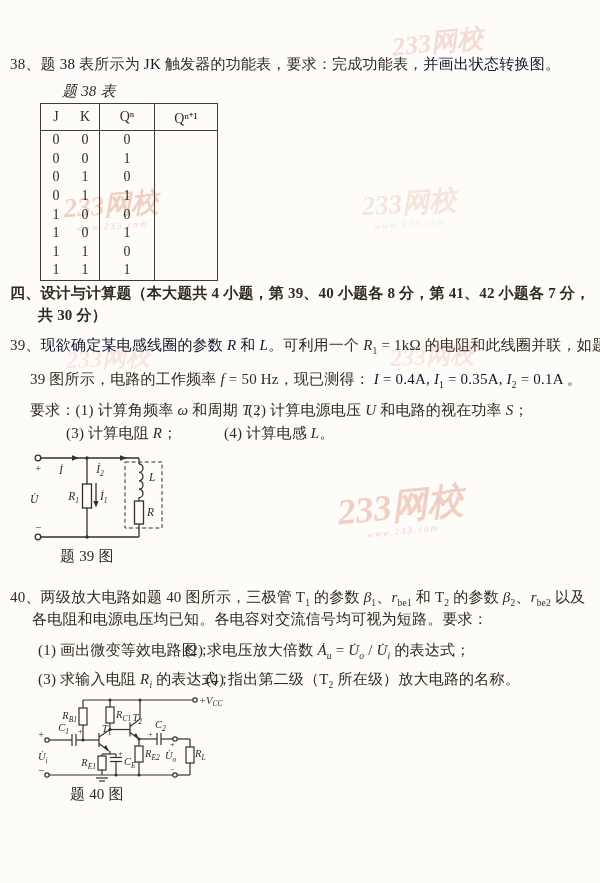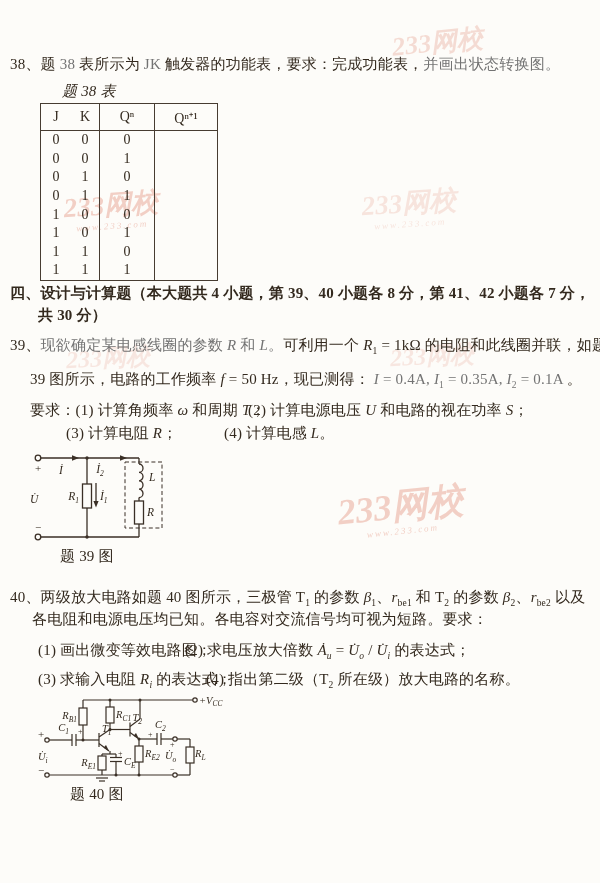--- a/index.html
+++ b/index.html
@@ -5,21 +5,21 @@
   html,body { margin:0; padding:0; }
   body {
     width:600px; height:883px; position:relative; overflow:hidden;
     background:#fdfcf9;
     font-family:"Liberation Serif", serif;
     color:#33291e;
   }
   .abs { position:absolute; white-space:nowrap; }
   .line { font-size:15px; letter-spacing:0.2px; }
   .bold { font-weight:bold; }
-  .c-r { color:#737373; }
+  .c-r { color:#0f172a; }
   .it { font-style:italic; }
   sub { font-size:9.5px; line-height:0; }
 
   
   table.tt { border-collapse:collapse; border:1.3px solid #473c31; }
   table.tt td {
     font-size:14px; text-align:center; padding:0;
     color:#33291e;
   }
   table.tt td.bdr { border-right:1.3px solid #473c31; }

